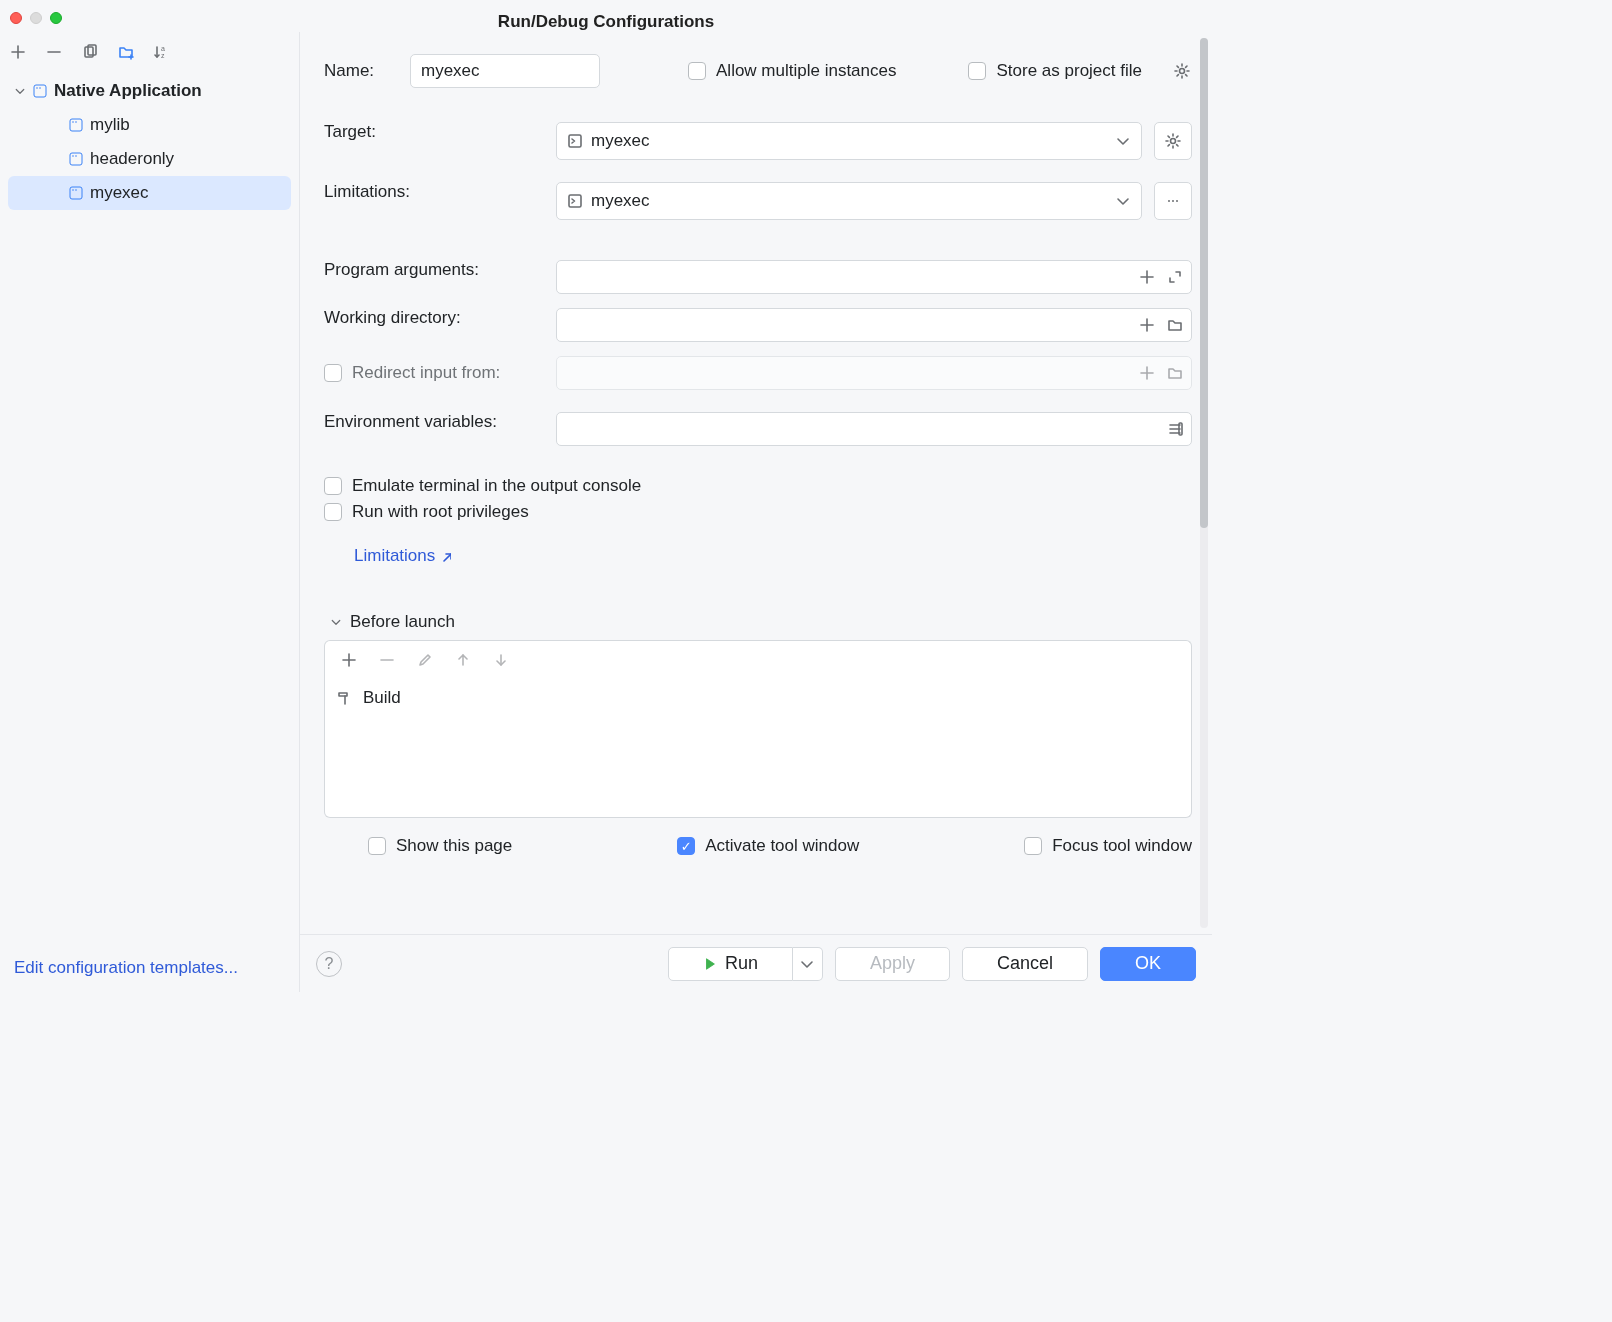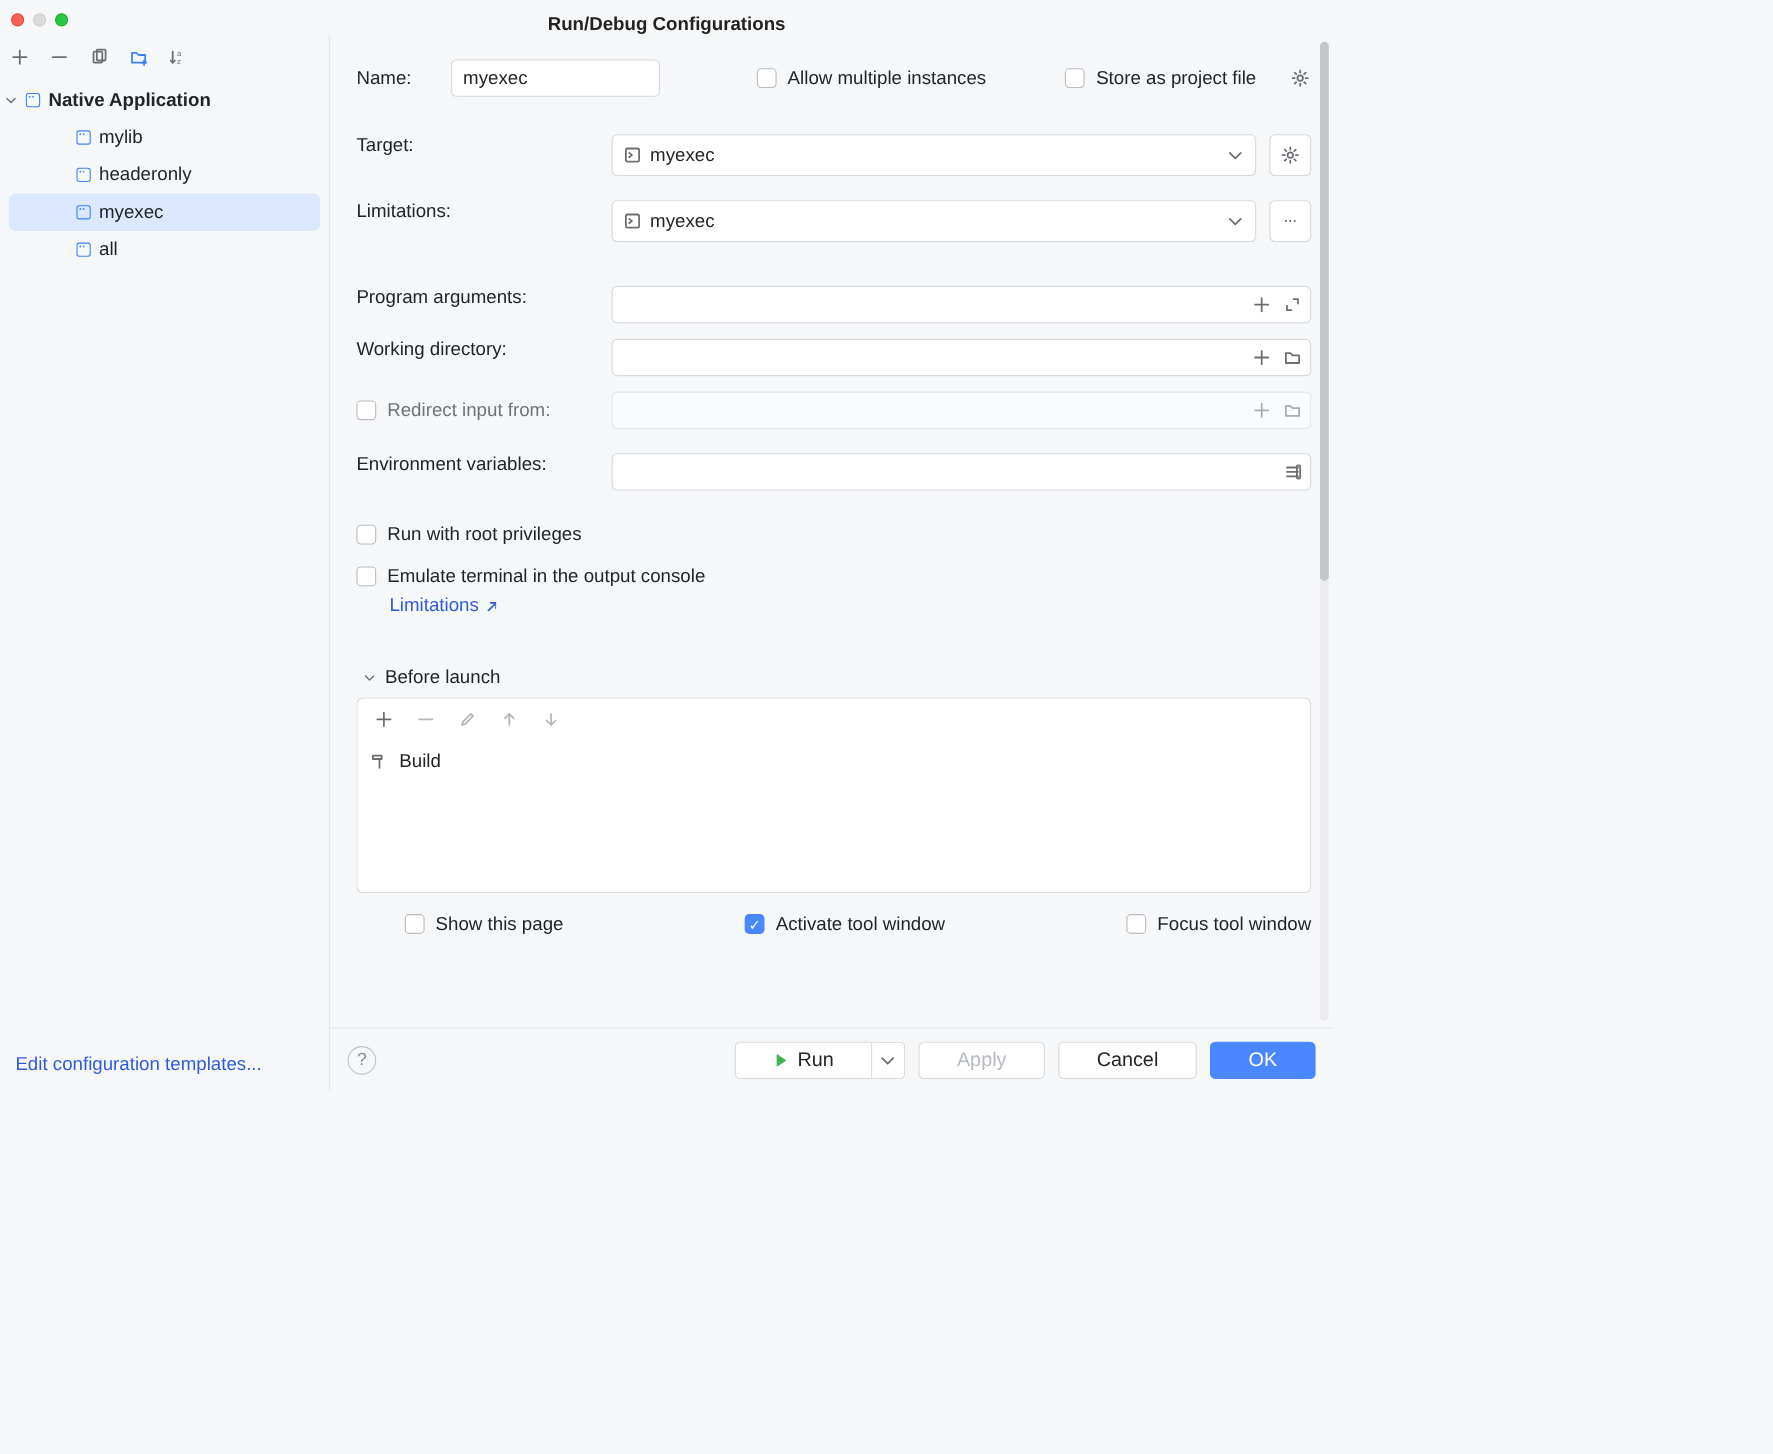--- a/index.html
+++ b/index.html
@@ -65,21 +65,21 @@
   .sidebar-toolbar{
     display:flex;gap:16px;padding:10px 8px 8px 8px;align-items:center;
     color:var(--icon);
   }
   .icon-btn{width:20px;height:20px;display:flex;align-items:center;justify-content:center;cursor:pointer;}
   .tree{flex:1;overflow:auto;padding-top:4px;font-size:17px;}
   .tree-row{
     display:flex;align-items:center;gap:6px;height:34px;padding:0 6px;
     cursor:pointer;
   }
-  .tree-row.group{font-weight:700;padding-left:4px;}
+  .tree-row.group{font-weight:700;padding-left:14px;}
   .tree-row.item{padding-left:68px;}
   .tree-row.selected{background:#dbe8ff;border-radius:6px;margin:0 8px;padding-left:60px;}
   .conf-icon{width:16px;height:16px;flex-shrink:0;}
   .chevron{width:12px;height:12px;color:var(--icon);}
 
   .sidebar-footer{padding:10px 14px 14px 14px;}
   .sidebar-footer a{color:var(--link);text-decoration:none;}
 
   
   .main{flex:1;display:flex;flex-direction:column;min-width:0;}
@@ -305,26 +305,20 @@
           <svg class="conf-icon" viewBox="0 0 16 16">
               <use href="#svg-app"></use>
             </svg>
           <span>headeronly</span>
         </div>
         <div class="tree-row item selected">
           <svg class="conf-icon" viewBox="0 0 16 16">
               <use href="#svg-app"></use>
             </svg>
           <span>myexec</span>
-        </div>
-        <div class="tree-row item">
-          <svg class="conf-icon" viewBox="0 0 16 16">
-              <use href="#svg-app"></use>
-            </svg>
-          <span>all</span>
         </div>
       </div>
 
       <div class="sidebar-footer">
         <a href="#">Edit configuration templates...</a>
       </div>
     </div>
 
     <div class="main">
       <div class="form-scroll">
@@ -445,29 +439,29 @@
           <div class="field-full">
             <span class="trailing">
               <svg class="i">
                   <use href="#svg-list"></use>
                 </svg>
             </span>
           </div>
         </div>
 
         
+        <label class="check-item" style="display:flex">
+          <span class="ck"></span>
+          <span>Emulate terminal in the output console</span>
+        </label>
+
+        
         <label class="check-item" style="margin:6px 0 18px 0;display:flex">
           <span class="ck"></span>
           <span>Run with root privileges</span>
-        </label>
-
-        
-        <label class="check-item" style="display:flex">
-          <span class="ck"></span>
-          <span>Emulate terminal in the output console</span>
         </label>
         <a href="#" class="indent" style="color:var(--link);text-decoration:none;display:inline-flex;align-items:center;gap:4px;margin-top:6px">
            <span>Limitations</span>
            <svg class="i" style="stroke:var(--link);width:12px;height:12px">
               <use href="#svg-external"></use>
             </svg>
         </a>
 
         
         <div class="section-header">

